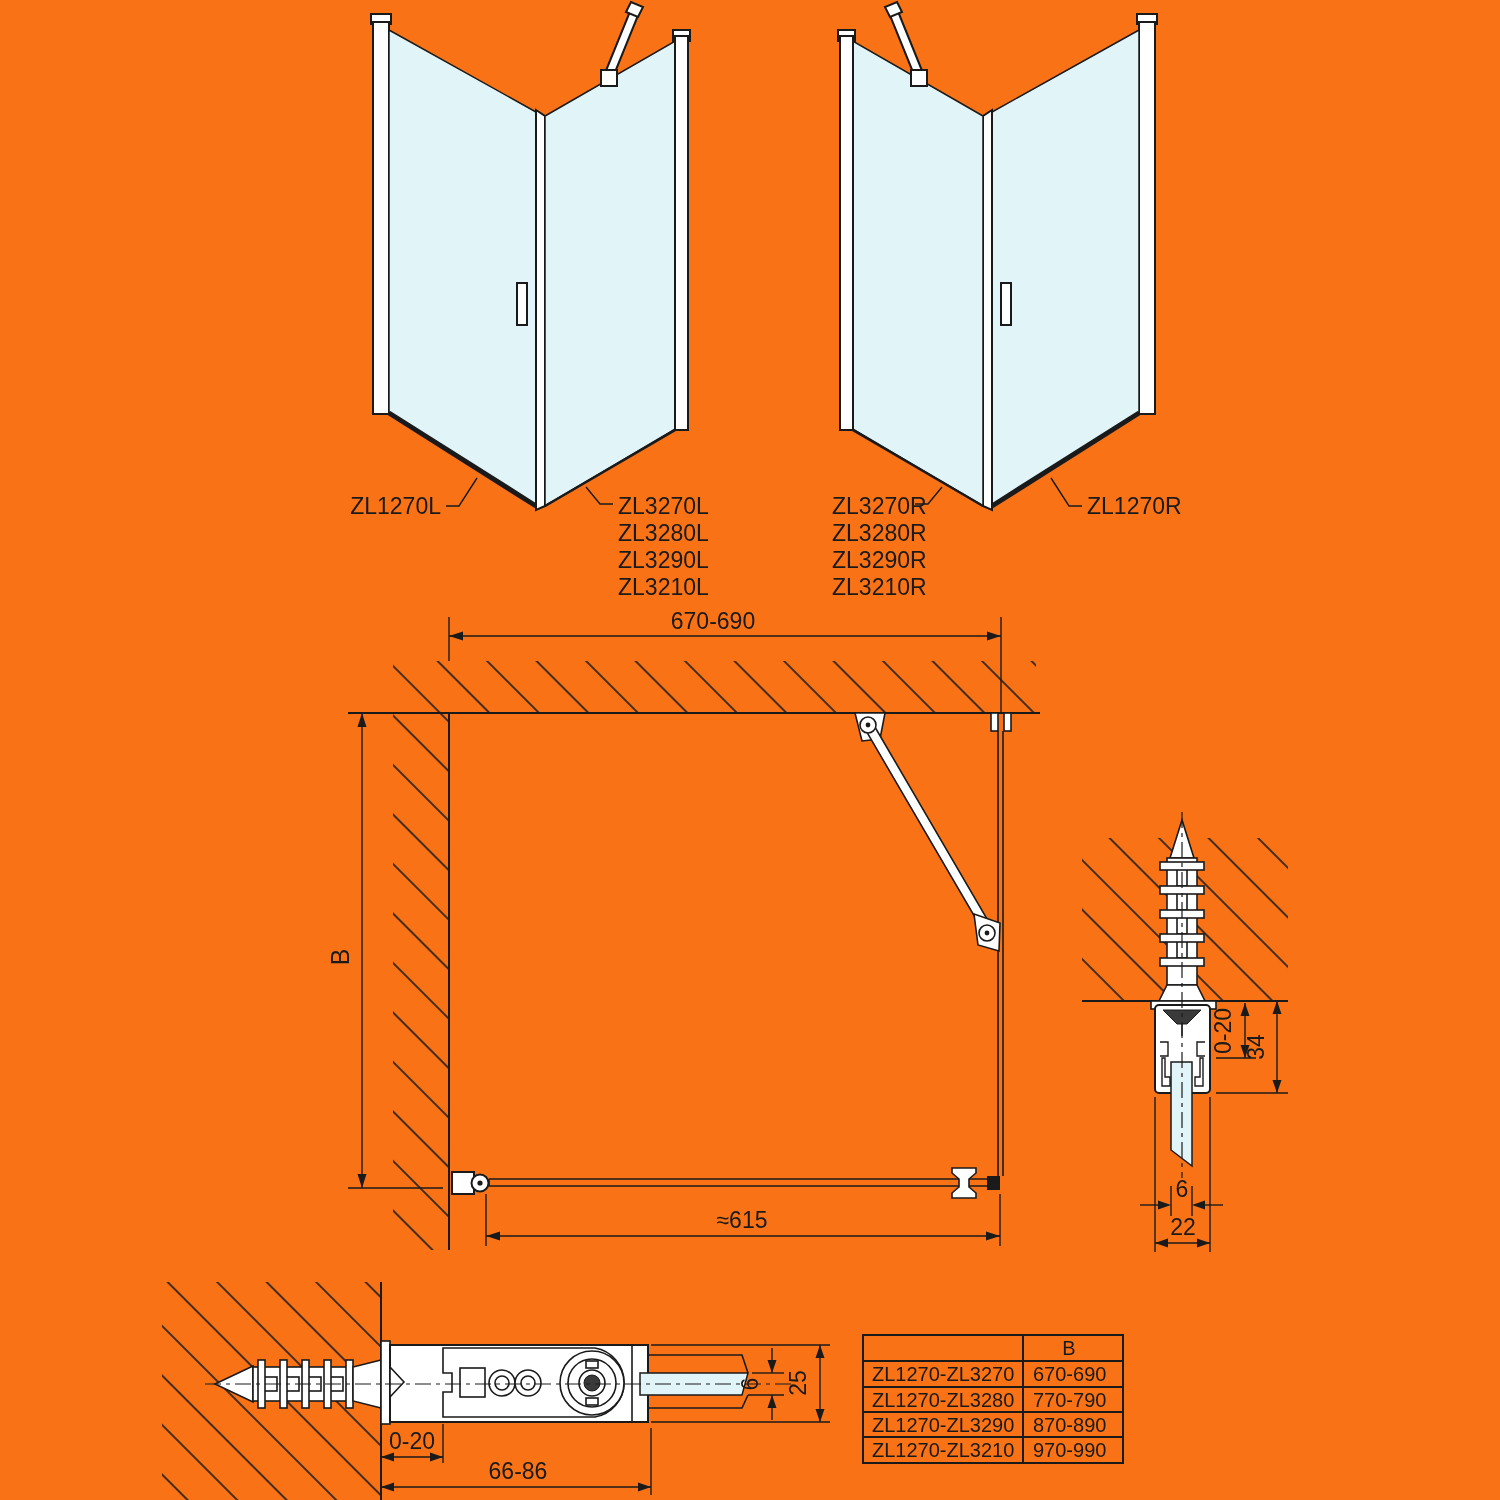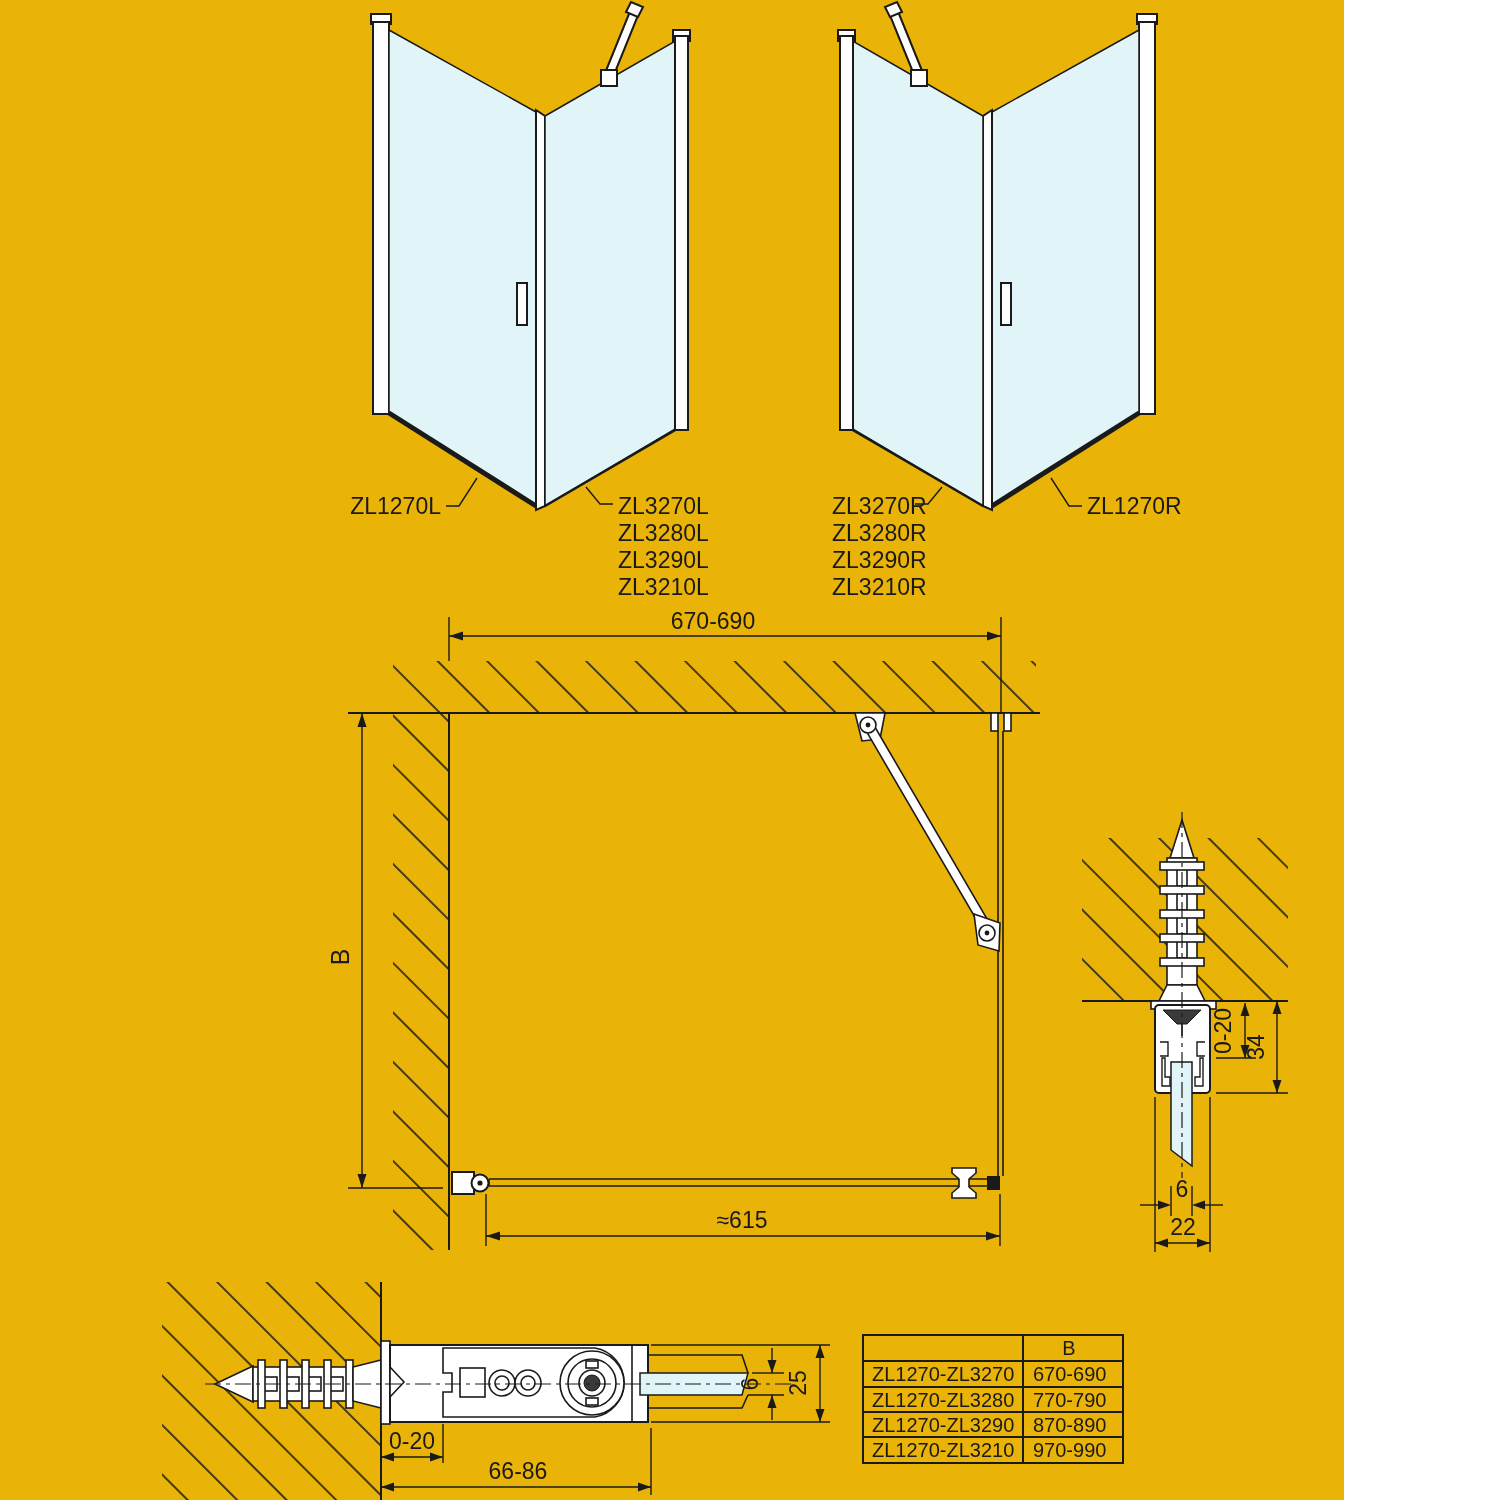--- a/index.html
+++ b/index.html
@@ -1,16 +1,16 @@
 <!DOCTYPE html>
 <html style="--color-glass: #e1f5f9; --color-line: #1a1a1a;"><head>
 <meta charset="utf-8">
 <style>
   html,body{margin:0;padding:0;background:#fff;}
-  .page{width:1344px;height:1500px;position:relative;background:#eab308;overflow:hidden;}
+  .page{width:1500px;height:1500px;position:relative;background:#f97316;overflow:hidden;}
   svg{display:block;color:var(--color-line,#1a1a1a);font-family:"Liberation Sans","DejaVu Sans",sans-serif;}
   .ln{stroke:currentColor;fill:none;stroke-width:2;stroke-linecap:butt;}
   .t1{stroke-width:1.4;}
   .t16{stroke-width:1.6;}
   .t25{stroke-width:2.6;}
   .t5{stroke-width:5;}
   .fw{fill:#ffffff;stroke:currentColor;stroke-width:2;}
   .fw1{fill:#ffffff;stroke:currentColor;stroke-width:1.6;}
   .glass{fill:var(--color-glass,#e1f5f9);stroke:currentColor;stroke-width:1.5;}
   .blk{fill:currentColor;stroke:none;}

